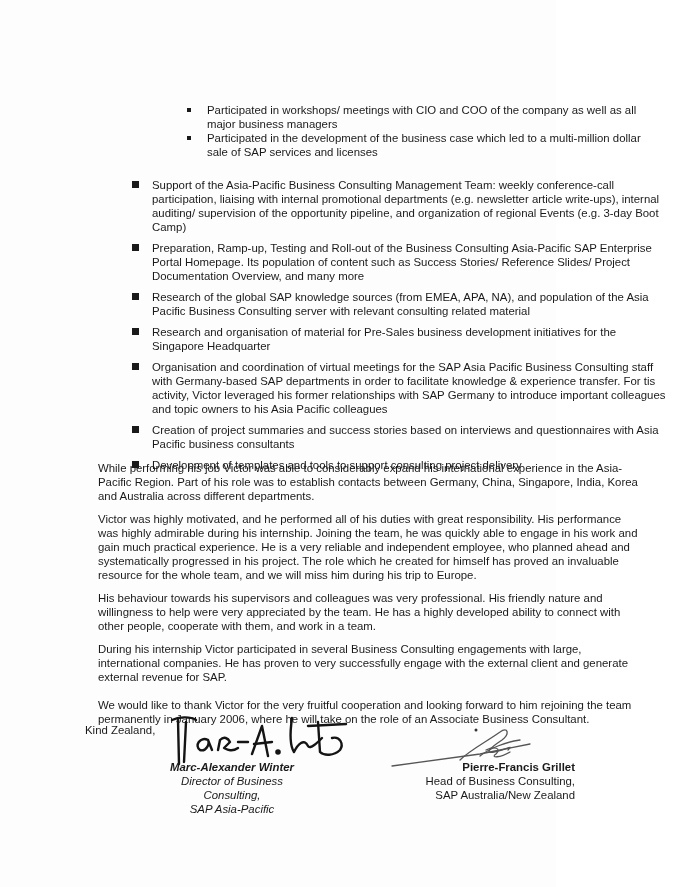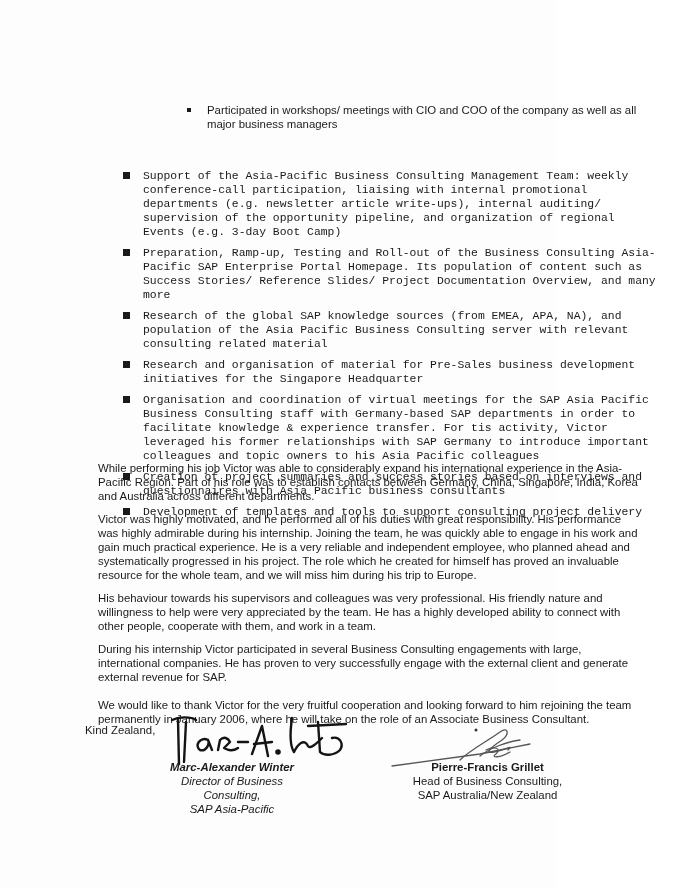--- a/index.html
+++ b/index.html
@@ -44,24 +44,23 @@
       top: 5px;
       width: 4px;
       height: 4px;
       background: #1a1a1a;
     }
     .main-list {
       position: absolute;
       left: 115px;
       top: 162px;
       width: 540px;
-      margin: 7px;
+      margin: 16px;
       padding: 0;
       list-style: none;
-      font-family: Liberation Mono, monospace;
     }
     .main-item {
       position: relative;
       padding-left: 21px;
       margin-bottom: 7px;
     }
     .main-bullet {
       position: absolute;
       left: 1px;
       top: 3px;
@@ -97,35 +96,40 @@
     .sig-left {
       left: 152px;
       top: 760px;
       width: 160px;
       font-style: italic;
     }
     .sig-right {
       left: 400px;
       top: 760px;
       width: 175px;
+      text-align: right;
     }
     .signature-svg {
       position: absolute;
       pointer-events: none;
     }
   </style>
 </head>
 <body>
 
 <div class="page">
 
   <ul class="sub-list">
     <li class="sub-item">
       <span class="sub-bullet"></span>
       <span>Participated in workshops/ meetings with CIO and COO of the company as well as all major business managers</span>
+    </li>
+    <li class="sub-item">
+      <span class="sub-bullet"></span>
+      <span>Participated in the development of the business case which led to a multi-million dollar sale of SAP services and licenses</span>
     </li>
   </ul>
 
   <ul class="main-list">
     <li class="main-item">
       <span class="main-bullet"></span>
       <span>Support of the Asia-Pacific Business Consulting Management Team: weekly conference-call participation, liaising with internal promotional departments (e.g. newsletter article write-ups), internal auditing/ supervision of the opportunity pipeline, and organization of regional Events (e.g. 3-day Boot Camp)</span>
     </li>
     <li class="main-item">
       <span class="main-bullet"></span>

